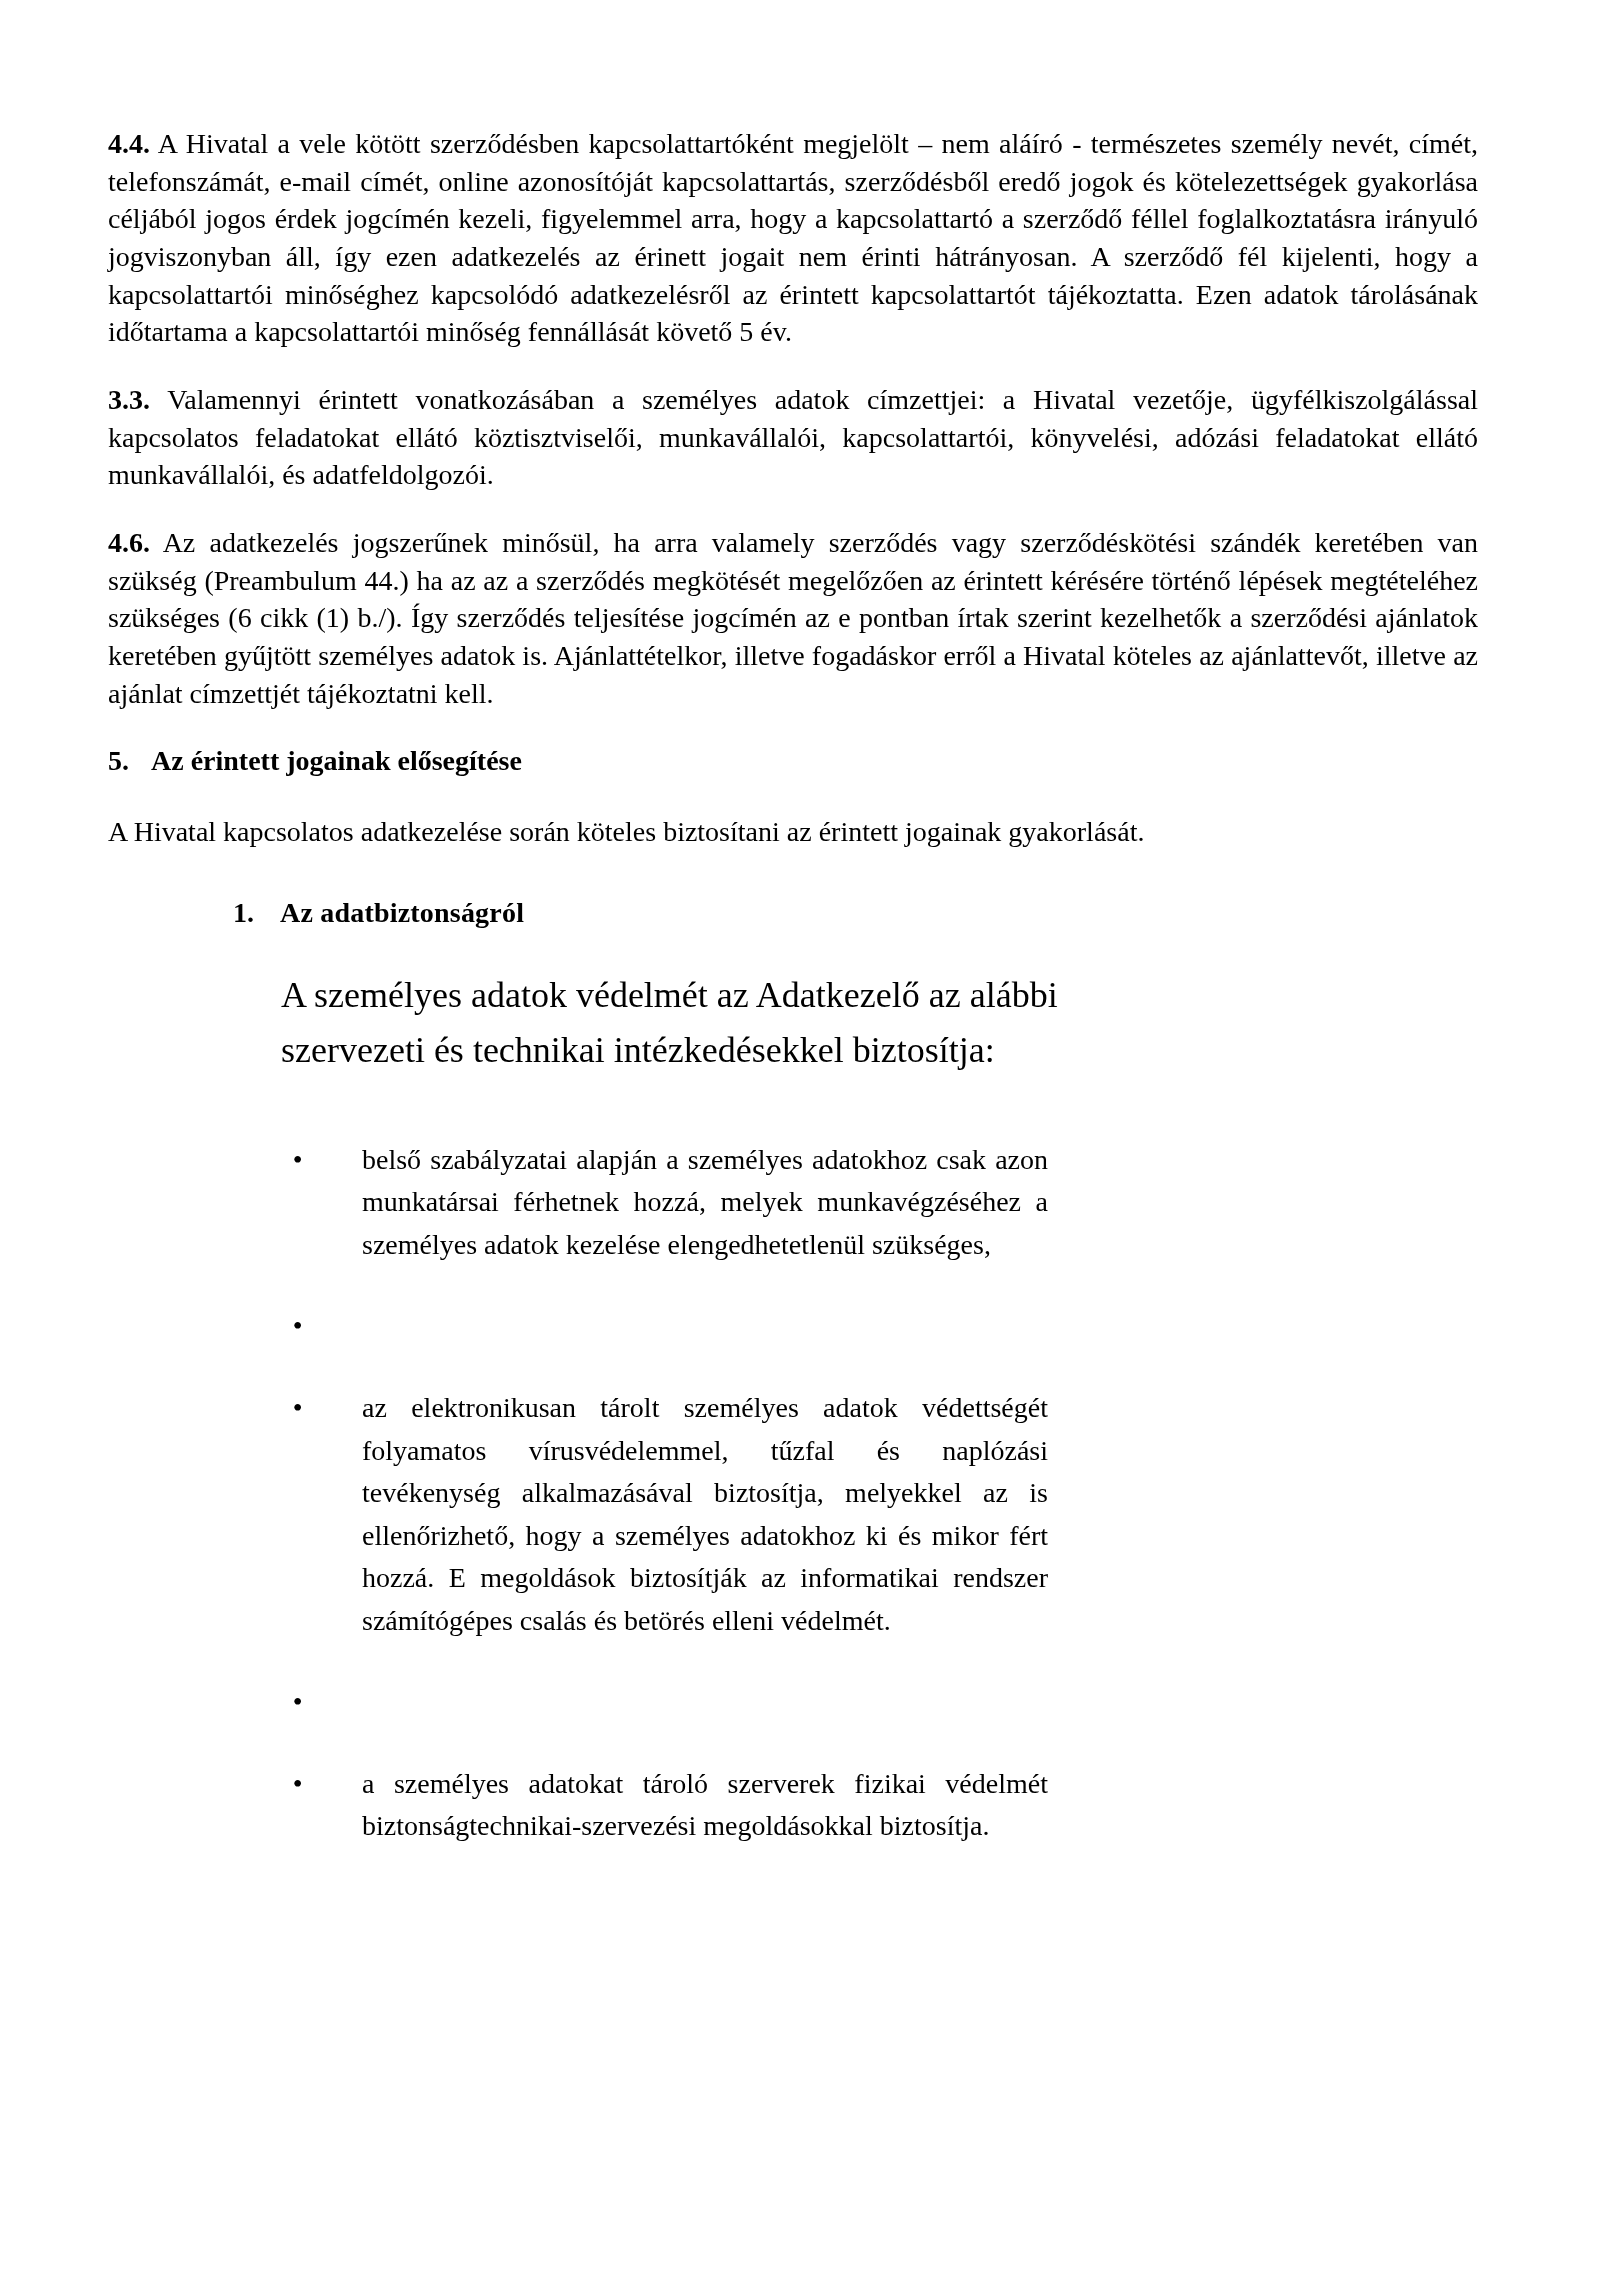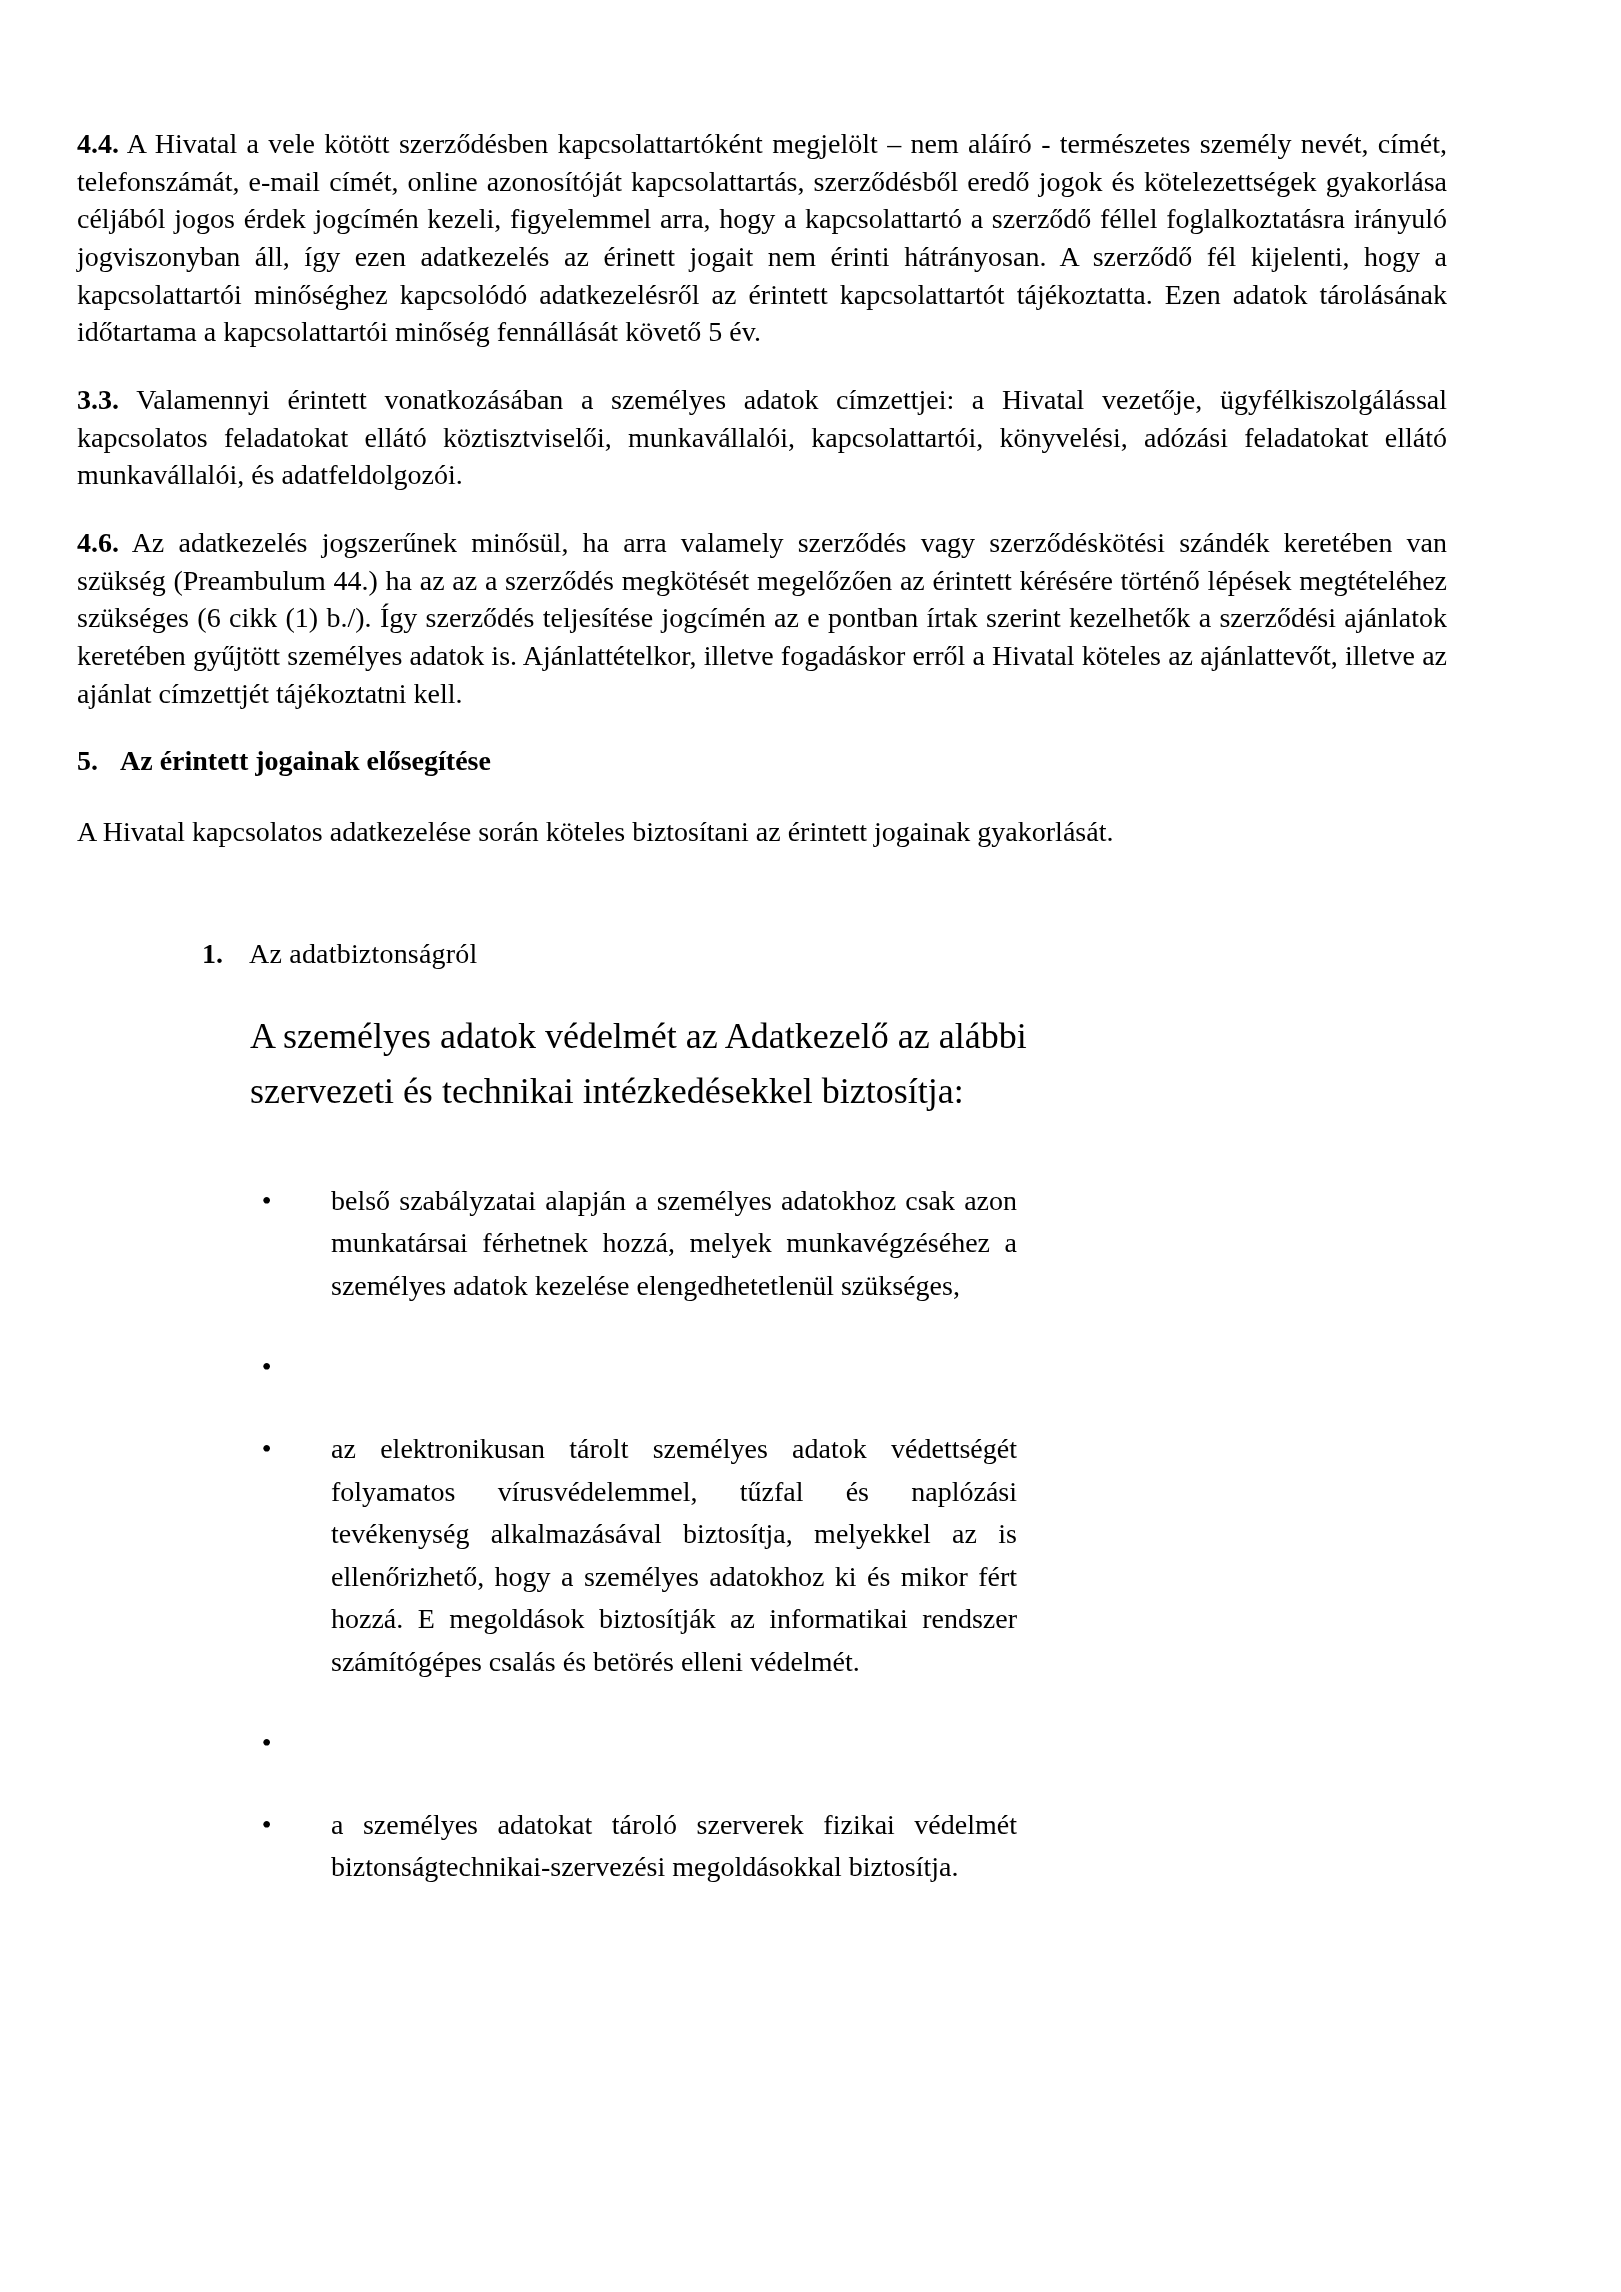--- a/index.html
+++ b/index.html
@@ -12,21 +12,21 @@
     font-family: "Liberation Serif", "DejaVu Serif", serif;
     color: #000000;
   }
   .page {
     position: relative;
     width: 1621px;
     height: 2293px;
     margin: 0 auto;
     background: #ffffff;
     box-sizing: border-box;
-    padding: 125px 125px 137px 77px;
+    padding: 125px 125px 137px 108px;
     overflow: hidden;
   }
   .content {
     width: 1370px;
   }
 
   
   .para {
     font-size: 28px;
     line-height: 1.345;
@@ -73,23 +73,22 @@
     align-items: baseline;
   }
   .subsection .ss-num {
     font-size: 28px;
     font-weight: bold;
     width: 47px;
     flex: 0 0 47px;
   }
   .subsection .ss-text {
     font-size: 28px;
-    font-weight: normal;
+    font-weight: bold;
     letter-spacing: 0.2px;
-    margin-top: 41px;
   }
 
   
   .indent-para {
     font-size: 36px;
     line-height: 1.52;
     margin: 0 0 61px 0;
     padding-left: 173px;
     padding-right: 284px;
     text-align: left;

